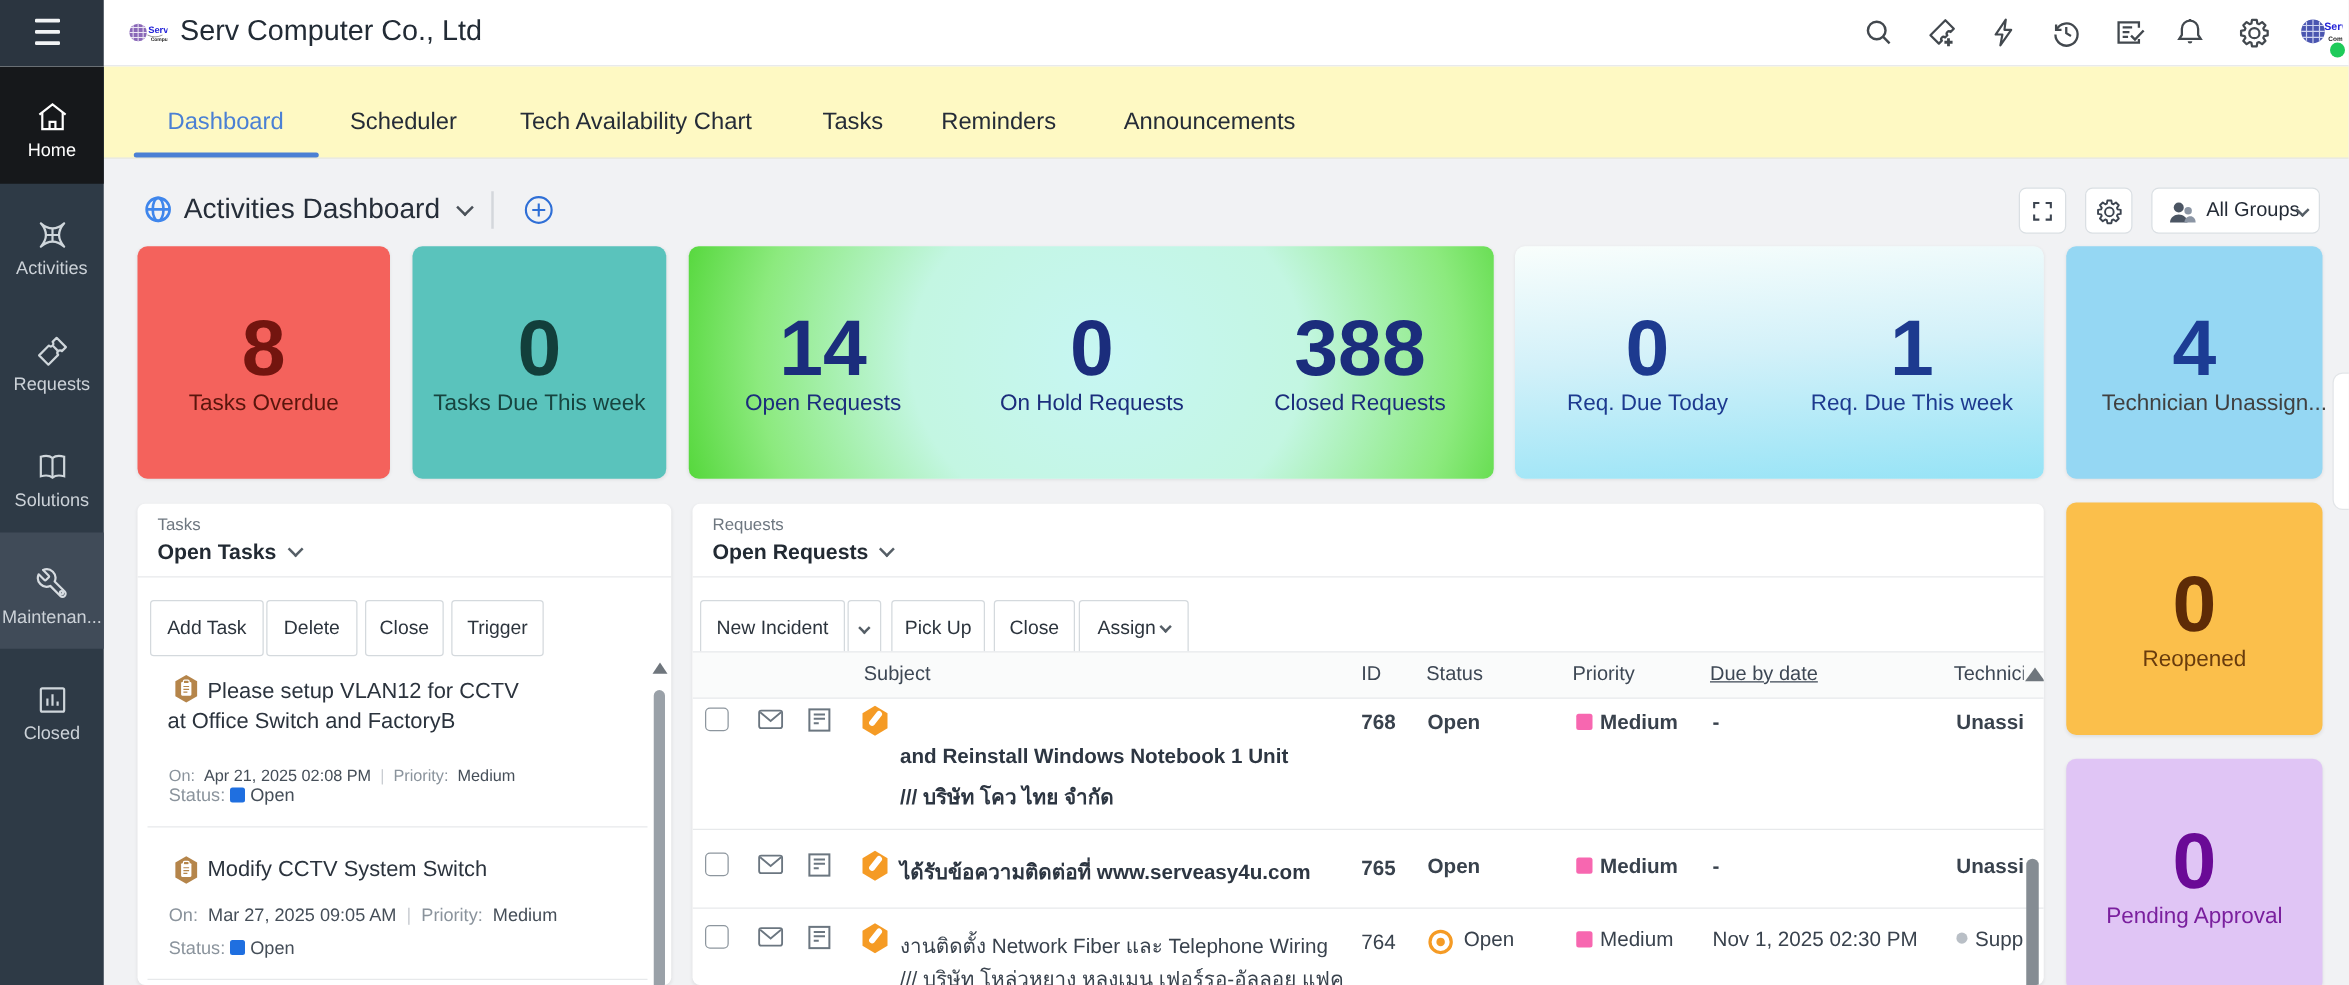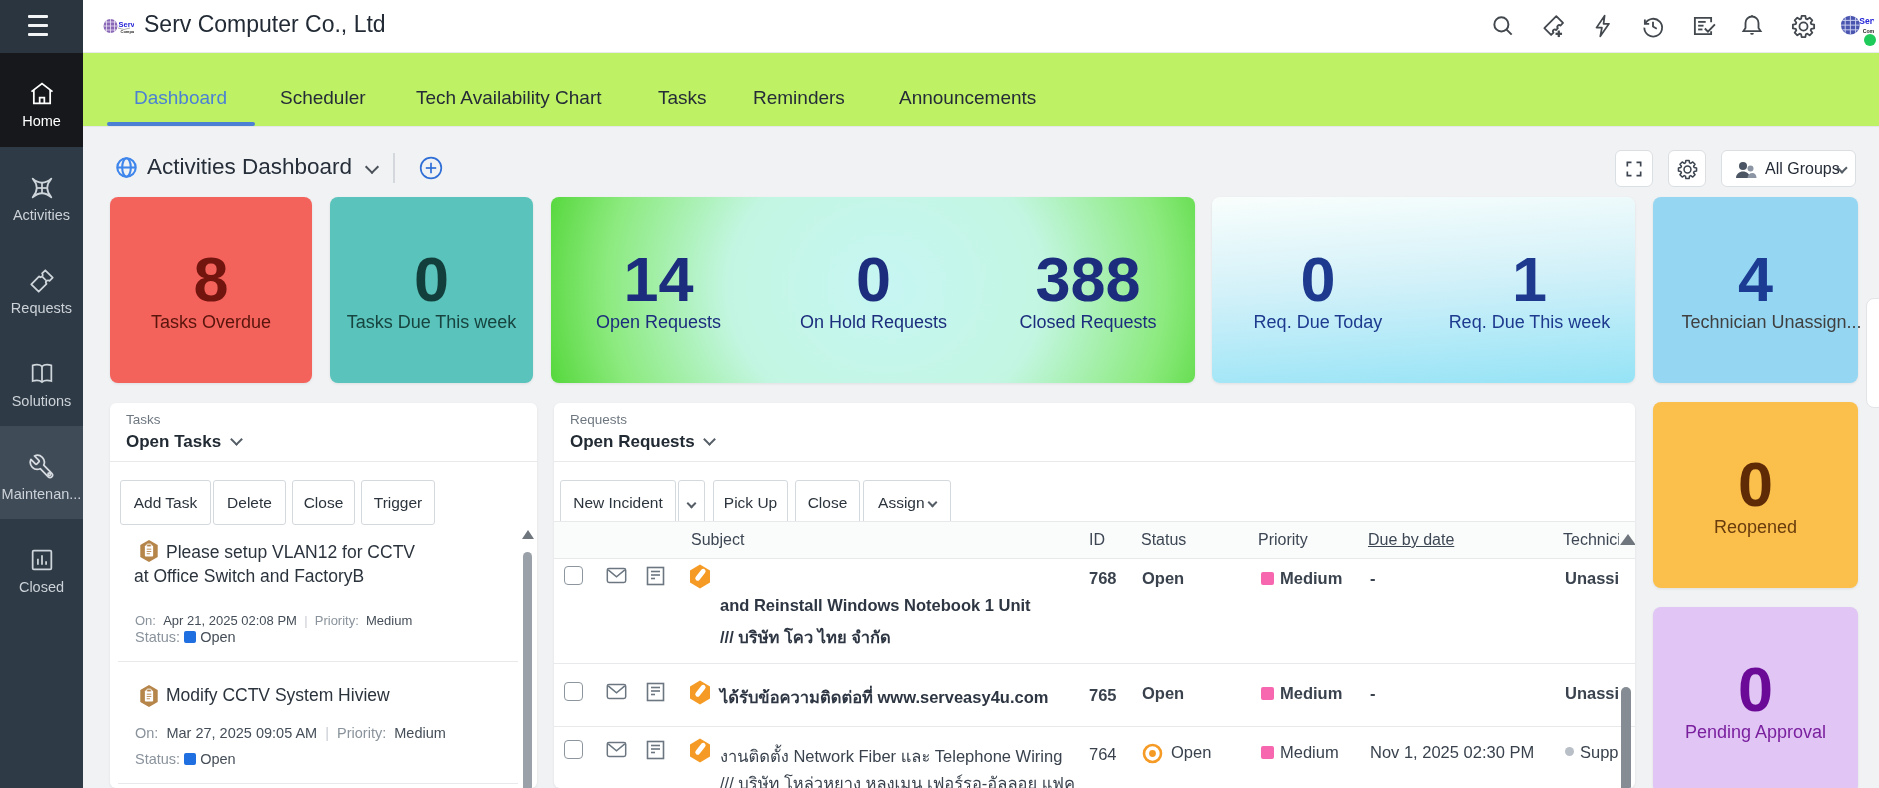--- a/index.html
+++ b/index.html
@@ -15,21 +15,21 @@
 
   
   #sidebar { position:absolute; left:0; top:53px; width:83px; height:735px; background:#2e3a46; z-index:4; }
   .sideitem { position:relative; width:83px; height:93px; color:#ccd2d8; text-align:center; }
   .sideitem .lbl { position:absolute; width:100%; top:60px; font-size:14.5px; white-space:nowrap; overflow:hidden; }
   .sideitem svg { position:absolute; left:50%; top:27px; transform:translateX(-50%); }
   .side-active { background:#16181b; color:#fff; }
   .side-hl { background:#404b58; }
 
   
-  #tabbar { position:absolute; left:83px; top:53px; width:1796px; height:74px; background:#bef264; border-bottom:1px solid #e4e6e9; }
+  #tabbar { position:absolute; left:83px; top:53px; width:1796px; height:74px; background:#fef9c3; border-bottom:1px solid #e4e6e9; }
   .tab { position:absolute; top:8px; height:73px; line-height:73px; font-size:19px; color:#252c37; }
   .tab-active { color:#4b80d4; }
   #tabline { position:absolute; left:24px; top:69px; width:148px; height:4px; background:#4b80d4; border-radius:2px; }
   .hbtn { position:absolute; top:150px; height:37px; background:#fff; border:1px solid #dadfe3; border-radius:6px; }
 
   
   .card { position:absolute; top:197px; height:186px; border-radius:8px; box-shadow:0 1px 3px rgba(0,0,0,0.08); }
   .statnum { position:absolute; width:100%; top:46px; text-align:center; font-size:63px; font-weight:bold; }
   .statlbl { position:absolute; width:100%; top:115px; text-align:center; font-size:18px; }
   .stat2 { position:absolute; top:0; height:100%; }
@@ -318,21 +318,21 @@
   <div style="position:absolute;left:28px;top:281px;width:22px;height:24px;">
     <svg width="22" height="24" viewBox="0 0 24 26">
         <path d="M12 1 L21.5 6.5 V19.5 L12 25 L2.5 19.5 V6.5 Z" fill="#b5854a"></path>
         <rect x="7.5" y="7" width="9" height="12" rx="1" fill="#fff"></rect>
         <rect x="9.5" y="5.5" width="5" height="3" rx="1" fill="#b5854a" stroke="#fff" stroke-width="1"></rect>
         <line x1="9.5" y1="11" x2="14.5" y2="11" stroke="#b5854a"></line>
         <line x1="9.5" y1="13.5" x2="14.5" y2="13.5" stroke="#b5854a"></line>
         <line x1="9.5" y1="16" x2="13" y2="16" stroke="#b5854a"></line>
       </svg>
   </div>
-  <div style="position:absolute;left:56px;top:282px;font-size:17.5px;color:#2b333d;">Modify CCTV System Hiview</div>
+  <div style="position:absolute;left:56px;top:282px;font-size:17.5px;color:#2b333d;">Modify CCTV System Switch</div>
   <div style="position:absolute;left:25px;top:322px;font-size:14.5px;color:#8a939c;">On: <span style="color:#454e58">&nbsp;Mar 27, 2025 09:05 AM</span> <span style="color:#c9cdd2">&nbsp;|&nbsp;</span> Priority: <span style="color:#454e58">&nbsp;Medium</span></div>
   <div style="position:absolute;left:25px;top:348px;font-size:14.5px;color:#8a939c;">Status: <span style="display:inline-block;width:12px;height:12px;background:#1f6fe0;border-radius:2px;vertical-align:-1px;"></span> <span style="color:#454e58">Open</span></div>
 
   <div style="position:absolute;left:8px;top:380px;width:400px;height:1px;background:#e7e9eb;"></div>
 
   <div style="position:absolute;right:3px;top:127px;width:13px;height:258px;">
     <div style="position:absolute;top:0;left:1px;width:0;height:0;border-left:6px solid transparent;border-right:6px solid transparent;border-bottom:9px solid #6f767d;"></div>
     <div style="position:absolute;top:22px;left:2px;width:9px;height:240px;background:#9aa1a8;border-radius:5px;"></div>
   </div>
 </div>

